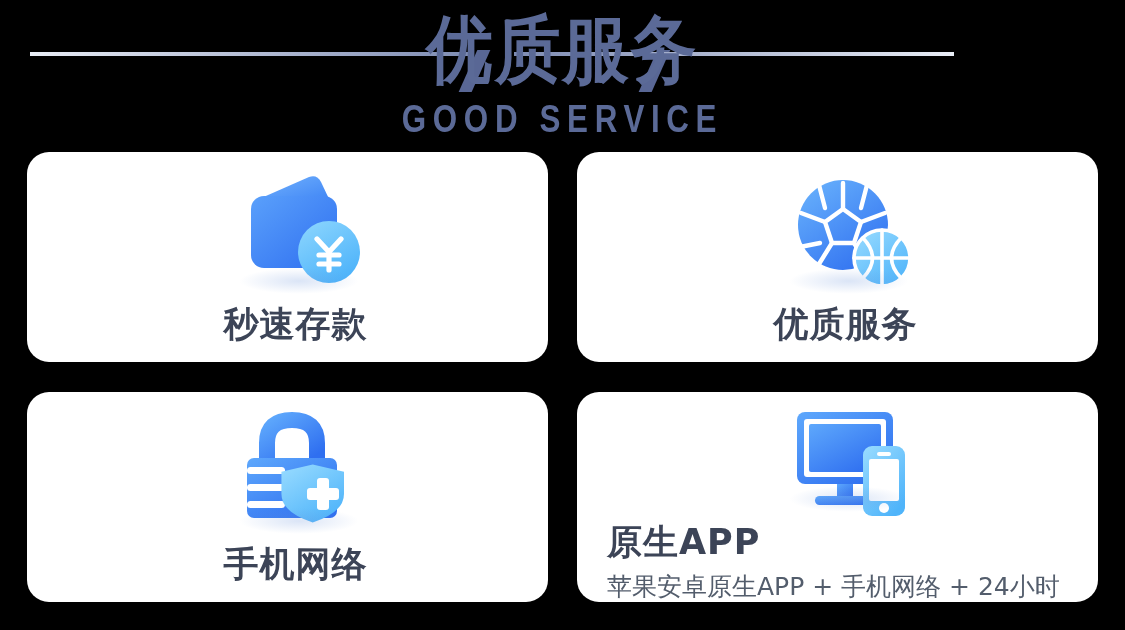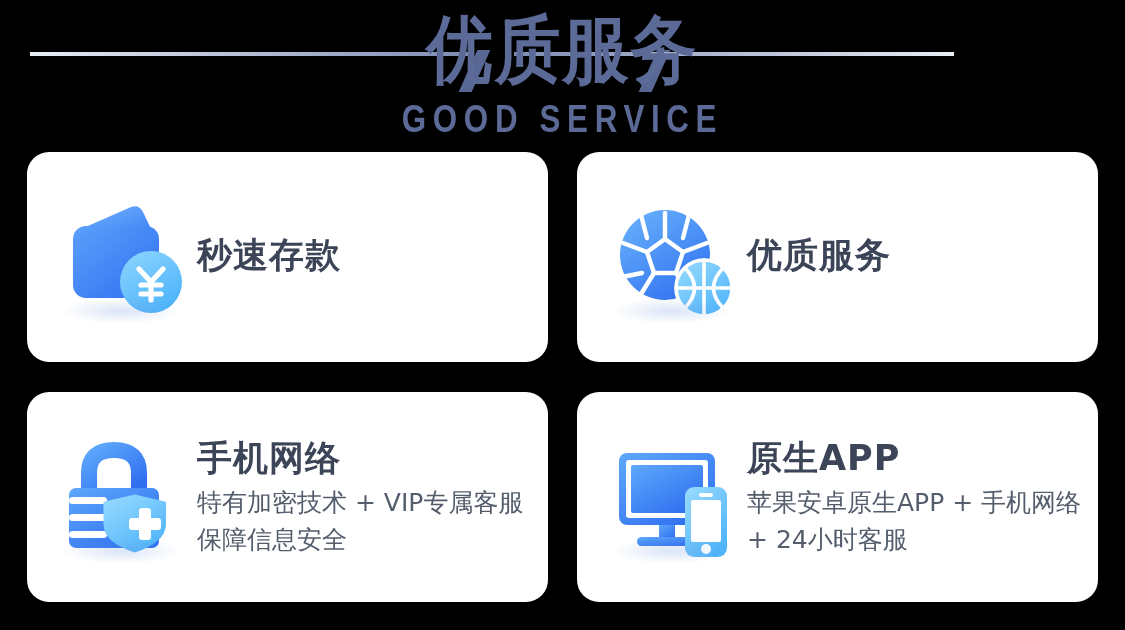--- a/index.html
+++ b/index.html
@@ -64,20 +64,21 @@
   }
   .card{
     background:#ffffff;
     border-radius:22px;
     position:relative;
     display:flex;
     align-items:center;
     padding:0 0 0 26px;
     box-sizing:border-box;
     overflow:hidden;
+    flex-direction:column;
   }
   .icon-wrap{
     width:140px;min-width:140px;height:150px;
     position:relative;
     display:flex;align-items:center;justify-content:center;
   }
   .card-text{
     flex:1;
     padding-left:4px;
     padding-right:14px;
@@ -241,21 +242,20 @@
         <path d="M83 63 L117 71 V95 Q117 115 83 126 Q49 115 49 95 V71 Z" transform="translate(-8,-2) scale(0.92) translate(8,6)" fill="url(#sh)"></path>
 
         <g fill="#ffffff">
           <rect x="70" y="85" width="32" height="12" rx="3"></rect>
           <rect x="80" y="75" width="12" height="32" rx="3"></rect>
         </g>
       </svg>
     </div>
     <div class="card-text">
       <div class="card-title">手机网络</div>
-      <div class="card-desc">特有加密技术 + VIP专属客服保障信息安全</div>
     </div>
   </div>
 
   <div class="card">
     <div class="icon-wrap">
       <div class="icon-shadow"></div>
       <svg width="128" height="128" viewBox="0 0 128 128">
         <defs>
           <linearGradient id="mg" x1="0" y1="0" x2="0.8" y2="1">
             <stop offset="0" stop-color="#5ea8fc"></stop>

